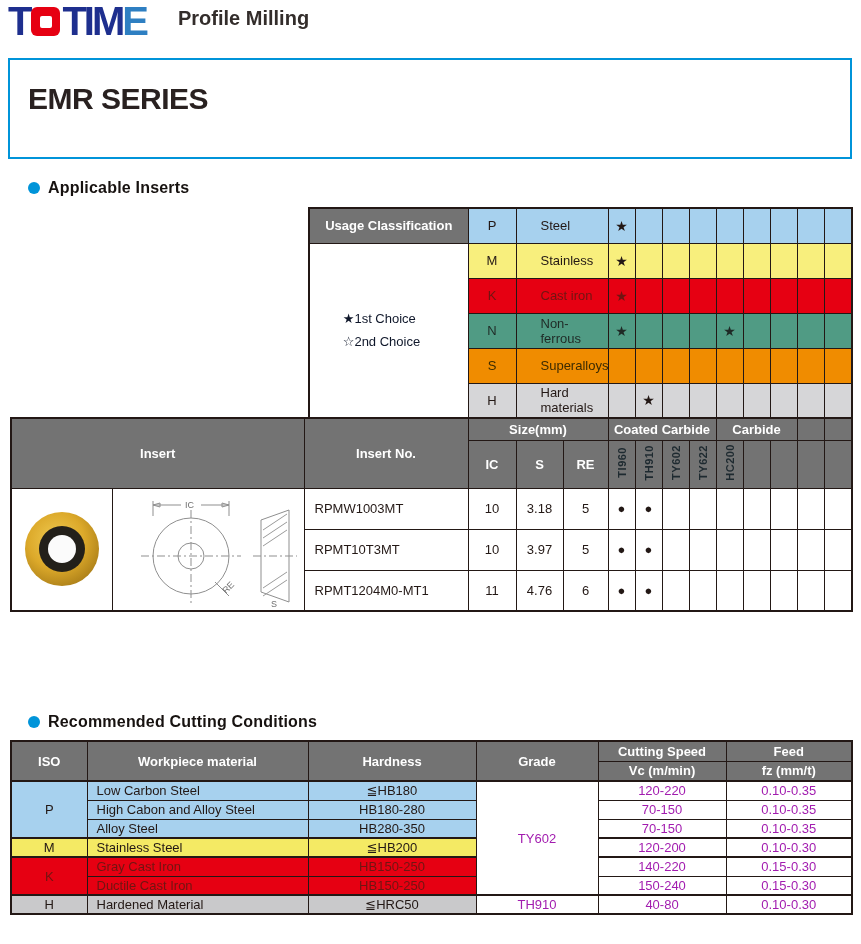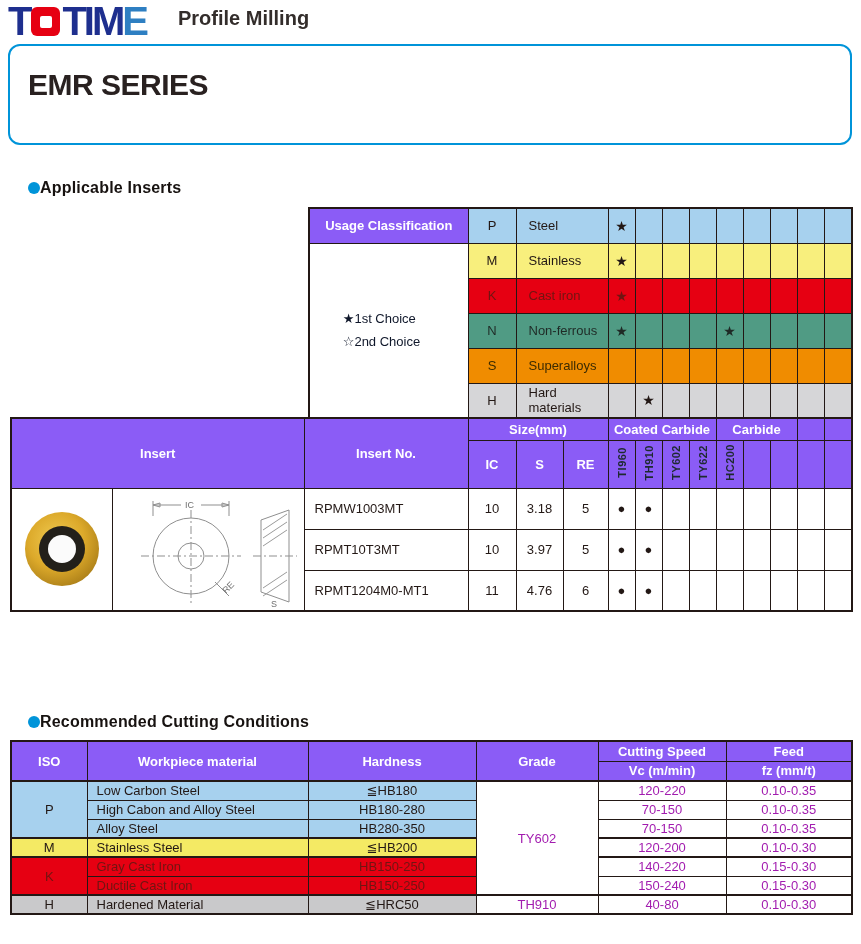--- a/index.html
+++ b/index.html
@@ -23,48 +23,48 @@
     position:relative; margin:0 2px; display:inline-block;
   }
   .logo .lo::after { content:""; position:absolute; left:9px; top:9px; right:8px; bottom:8px; background:#fff; border-radius:2px; }
 
   .tagline { position:absolute; left:178px; top:4px; width:254px; }
   .tagline .t1 { font-size:17px; font-weight:bold; color:#332d2b; padding-bottom:3px; border-bottom:2px solid #4c4c4c; }
   .tagline .t2 { font-size:20px; font-weight:bold; color:#332d2b; margin-top:3px; }
 
   
   .series-box {
-    position:absolute; left:8px; top:44px; width:844px; height:101px;
-    border:2px solid #0094d9; border-radius:12px; background:#fff;
+    position:absolute; left:8px; top:58px; width:844px; height:101px;
+    border:2px solid #0094d9; border-radius:0; background:#fff;
   }
   .series-box h1 {
     margin:22px 0 0 18px; font-size:30px; font-weight:bold; letter-spacing:-0.5px; color:#292120;
   }
   .series-banner {
     position:absolute; left:0; right:0; bottom:0; height:31px; background:#0094d9;
     color:#fff; font-size:15px; font-weight:bold; line-height:31px; padding-left:19px;
   }
 
   
-  .sec-head { position:absolute; display:flex; align-items:center; gap:0; }
+  .sec-head { position:absolute; display:flex; align-items:center; gap:8px; }
   .sec-head .dot { width:12px; height:12px; border-radius:50%; background:#0094d9; }
   .sec-head .txt { font-size:16px; font-weight:bold; color:#171210; letter-spacing:0.2px; }
   #head-applicable { left:28px; top:179px; }
   #head-conditions { left:28px; top:713px; }
 
   
   table { border-collapse:collapse; table-layout:fixed; }
   th, td { border:1px solid #231815; font-size:13px; text-align:center; overflow:hidden; }
   th { font-weight:bold; }
-  .blue-h { background:#8b5cf6; color:#ffffff; }
+  .blue-h { background:#737373; color:#ffffff; }
 
   
   #usage-table { position:absolute; left:308px; top:207px; width:543px; border:2px solid #231815; }
   #usage-table tr { height:35px; }
-  #usage-table .name { text-align:left; padding-left:12px; }
+  #usage-table .name { text-align:left; padding-left:24px; }
   #usage-table .choice-cell { background:#fff; vertical-align:middle; }
   #usage-table .choice-cell .lg { text-align:left; width:92px; margin:0 auto; font-size:13px; color:#0f172a; line-height:1.8; }
   tr.u-p td { background:#a7d1ee; }
   tr.u-m td { background:#f8ef7d; }
   tr.u-k td { background:#e60012; color:#6f1512; }
   tr.u-n td { background:#509b84; color:#1f2a26; }
   tr.u-s td { background:#f08c00; color:#3c2b00; }
   tr.u-h td { background:#d6d6d8; }
   #usage-table td.mark { font-size:14px; }
 

